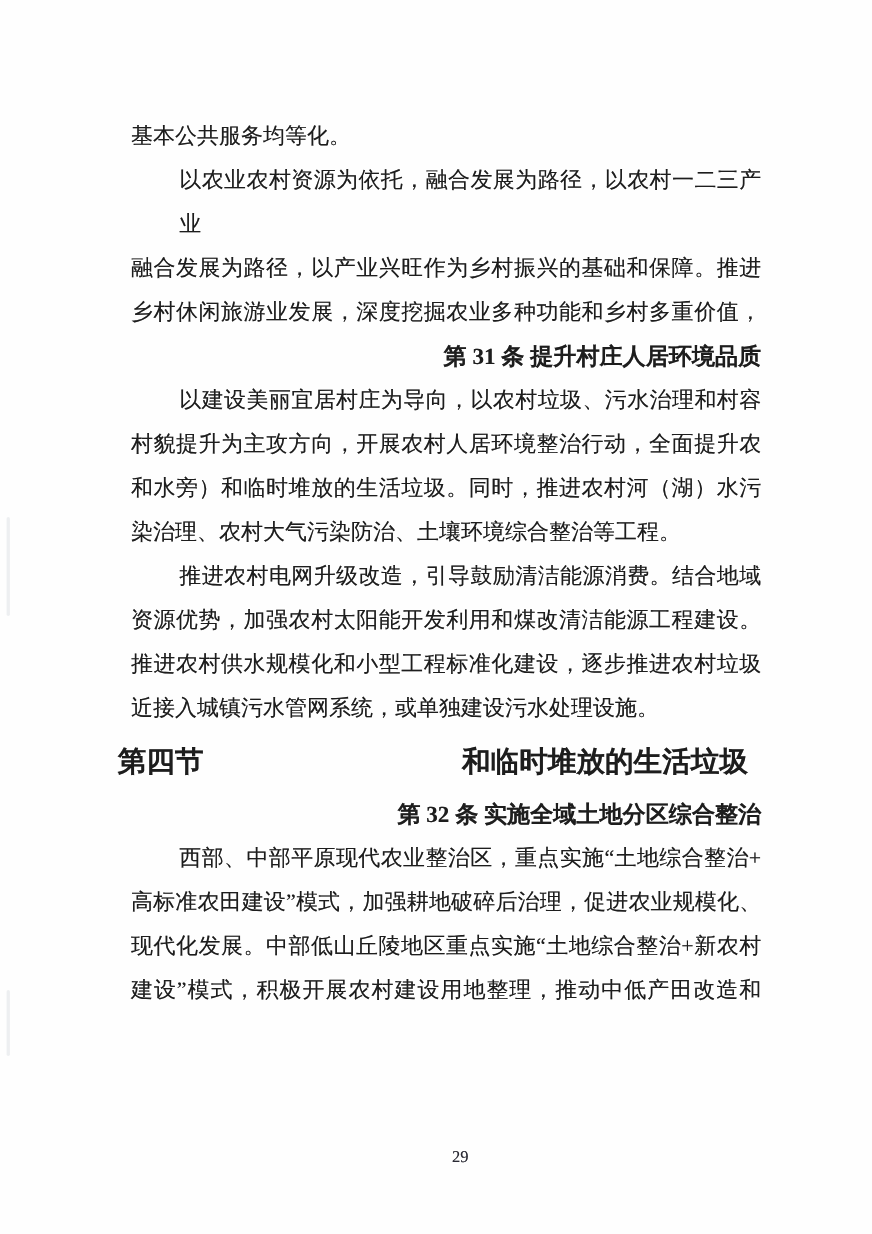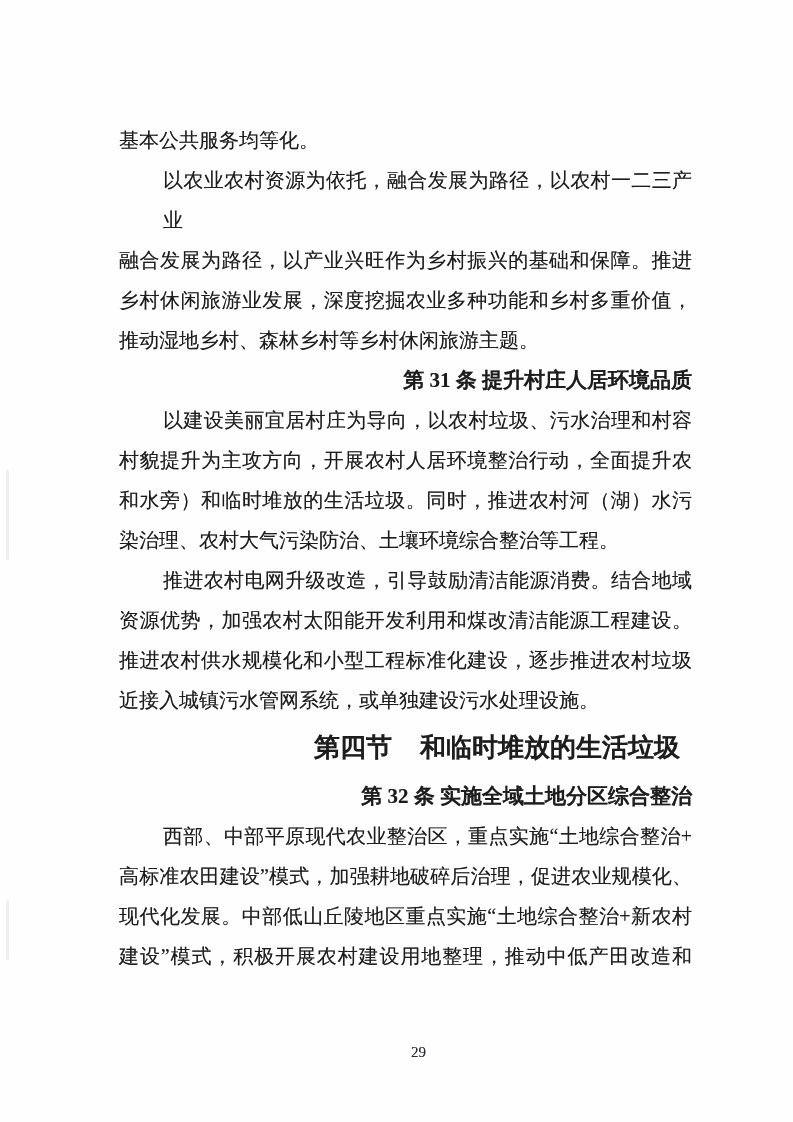--- a/index.html
+++ b/index.html
@@ -12,21 +12,21 @@
     position: relative;
     background: #fefefe;
     color: #1d1d1d;
     font-family: "Liberation Serif", "DejaVu Serif", serif;
     overflow: hidden;
     text-shadow: 0 0 0.5px rgba(40,40,40,0.55);
   }
   .doc-column {
     position: absolute;
     left: 119px;
-    top: 120px;
+    top: 104px;
     width: 573px;
   }
   .para { margin: 0; }
   .line {
     font-size: 20px;
     line-height: 40px;
     text-align: justify;
     text-align-last: justify;
     white-space: normal;
   }
@@ -38,24 +38,24 @@
   }
   .article-heading {
     font-size: 21px;
     line-height: 40px;
     font-weight: bold;
     padding-left: 44px;
     text-align: right;
   }
   .section-heading {
     display: flex;
-    justify-content: flex-end;
+    justify-content: space-between;
     align-items: baseline;
     gap: 28px;
-    font-family: Liberation Mono, monospace;
+    font-family: Liberation Serif, serif;
     font-weight: bold;
     font-size: 26px;
     line-height: 46px;
     margin: 6px 0 4px 0;
     position: relative;
     left: -12px;
   }
   .page-number {
     position: absolute;
     top: 1042px;
@@ -84,21 +84,20 @@
 <div class="doc-column">
 
   <div class="para">
     <div class="line last">基本公共服务均等化。</div>
   </div>
 
   <div class="para">
     <div class="line indent">以农业农村资源为依托，融合发展为路径，以农村一二三产业</div>
     <div class="line">融合发展为路径，以产业兴旺作为乡村振兴的基础和保障。推进</div>
     <div class="line">乡村休闲旅游业发展，深度挖掘农业多种功能和乡村多重价值，</div>
-    <div class="line last">推动湿地乡村、森林乡村等乡村休闲旅游主题。</div>
   </div>
 
   <div class="article-heading">第 31 条 提升村庄人居环境品质</div>
 
   <div class="para">
     <div class="line indent">以建设美丽宜居村庄为导向，以农村垃圾、污水治理和村容</div>
     <div class="line">村貌提升为主攻方向，开展农村人居环境整治行动，全面提升农</div>
     <div class="line">和水旁）和临时堆放的生活垃圾。同时，推进农村河（湖）水污</div>
     <div class="line last">染治理、农村大气污染防治、土壤环境综合整治等工程。</div>
   </div>

